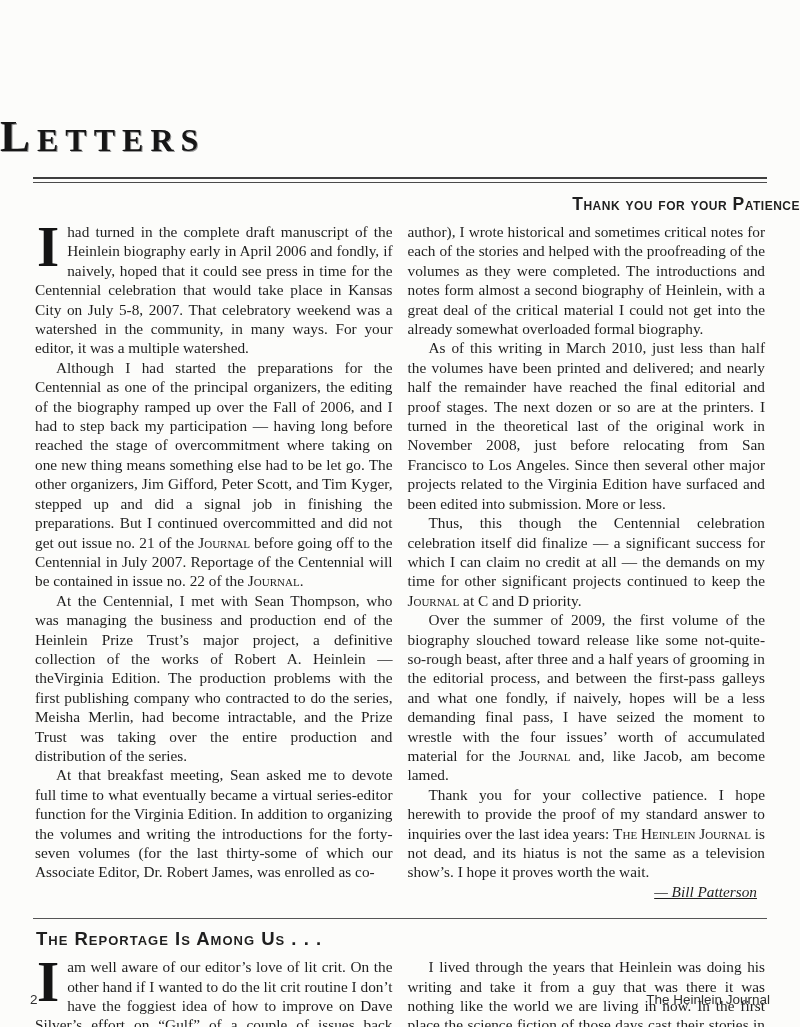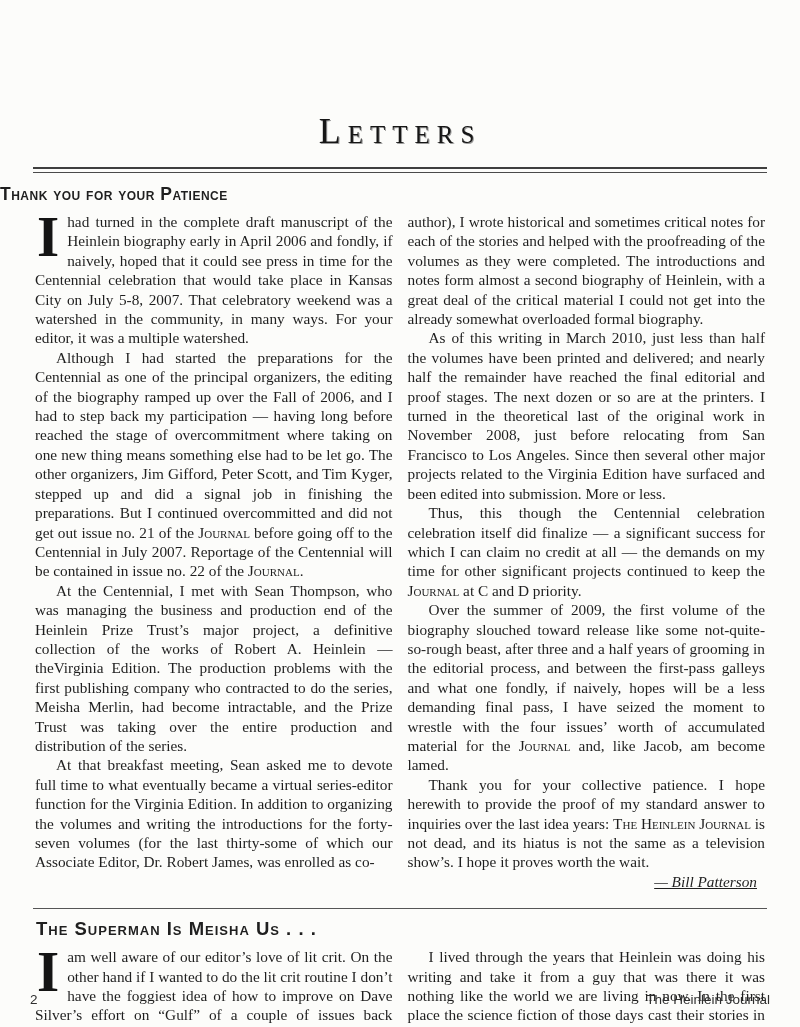--- a/index.html
+++ b/index.html
@@ -2,34 +2,34 @@
 <html><head>
 <meta charset="utf-8">
 <style>
   html,body{margin:0;padding:0;background:#d9d9d9;}
   .page{
     position:relative;width:800px;height:1027px;margin:0 auto;
     background:#fcfcfa;color:#1e1e1e;overflow:hidden;
     font-family:"Liberation Serif",serif;
   }
   .title{
-    margin:0;padding-top:110px;text-align:center;
-    font-variant:small-caps;font-weight:normal;font-size:36px;
+    margin:0;padding-top:110px;text-align:left;
+    font-variant:small-caps;font-weight:bold;font-size:45px;
     letter-spacing:7px;color:#161616;
     text-shadow:1px 1px 0 #9a9a9a;
   }
   .rule-double{
     margin:15px 33px 0 33px;height:3px;
     border-top:2px solid #3f3f3f;border-bottom:1px solid #4a4a4a;
   }
   .heading{
     font-family:"Liberation Sans",sans-serif;font-variant:small-caps;
     font-weight:bold;color:#1f1f1f;margin:0;
   }
-  .heading.centered{text-align:left;font-size:17.5px;letter-spacing:.5px;margin:11px 0 2px 0;}
+  .heading.centered{text-align:right;font-size:17.5px;letter-spacing:.5px;margin:11px 0 2px 0;}
   .heading.left{text-align:left;font-size:18.5px;letter-spacing:1px;margin:9px 36px 0 36px;}
   .rule-single{margin:17px 33px 0 33px;border-top:1.5px solid #555;}
   .cols{display:flex;gap:15px;margin:7px 35px 0 35px;}
   .col{flex:1;min-width:0;font-size:15.3px;line-height:19.4px;text-align:justify;}
   p.para{margin:0;}
   p.indent{text-indent:21px;}
   .dropcap{
     float:left;font-size:57px;line-height:46px;font-weight:bold;
     padding:2px 8px 0 2px;color:#141414;
   }
@@ -67,21 +67,21 @@
           <p class="para indent"><span>Over the summer of 2009, the first volume of the biography slouched toward release like some not-quite-so-rough beast, after three and a half years of grooming in the editorial process, and between the first-pass galleys and what one fondly, if naively, hopes will be a less demanding final pass, I have seized the moment to wrestle with the four issues’ worth of accumulated material for the </span><span class="sc">Journal</span><span> and, like Jacob, am become lamed.</span></p>
           <p class="para indent"><span>Thank you for your collective patience.  I hope herewith to provide the proof of my standard answer to inquiries over the last idea years:  </span><span class="sc">The Heinlein Journal</span><span> is not dead, and its hiatus is not the same as a television show’s.  I hope it proves worth the wait.</span></p>
           <p class="para sig"><span class="it">— Bill Patterson</span></p>
         </div>
     </div>
   </section>
 
   <div class="rule-single"></div>
 
   <section>
-    <h2 class="heading left">The Superman Is Meisha Us . . .</h2>
+    <h2 class="heading left">The Reportage Is Among Us . . .</h2>
     <div class="cols">
       <div class="col">
           <p class="para"><span class="dropcap">I</span><span>am well aware of our editor’s love of lit crit.  On the other hand if I wanted to do the lit crit routine I don’t have the foggiest idea of how to improve on Dave Silver’s effort on “Gulf” of a couple of issues back [“Blame It All on H. Bruce Franklin:  A Sketch of the Motivation Behind the Final ‘World As Myth’ Novels of Robert A. Heinlein, Part I — Introduction,” </span></p>
         </div>
       <div class="col">
           <p class="para indent"><span>I lived through the years that Heinlein was doing his writing and take it from a guy that was there it was nothing like the world we are living in now.  In the first place the science fiction of those days cast their stories in the year 1990 or some-when just so you would know they were talking about the far distant future.</span></p>
         </div>
     </div>
   </section>
 

